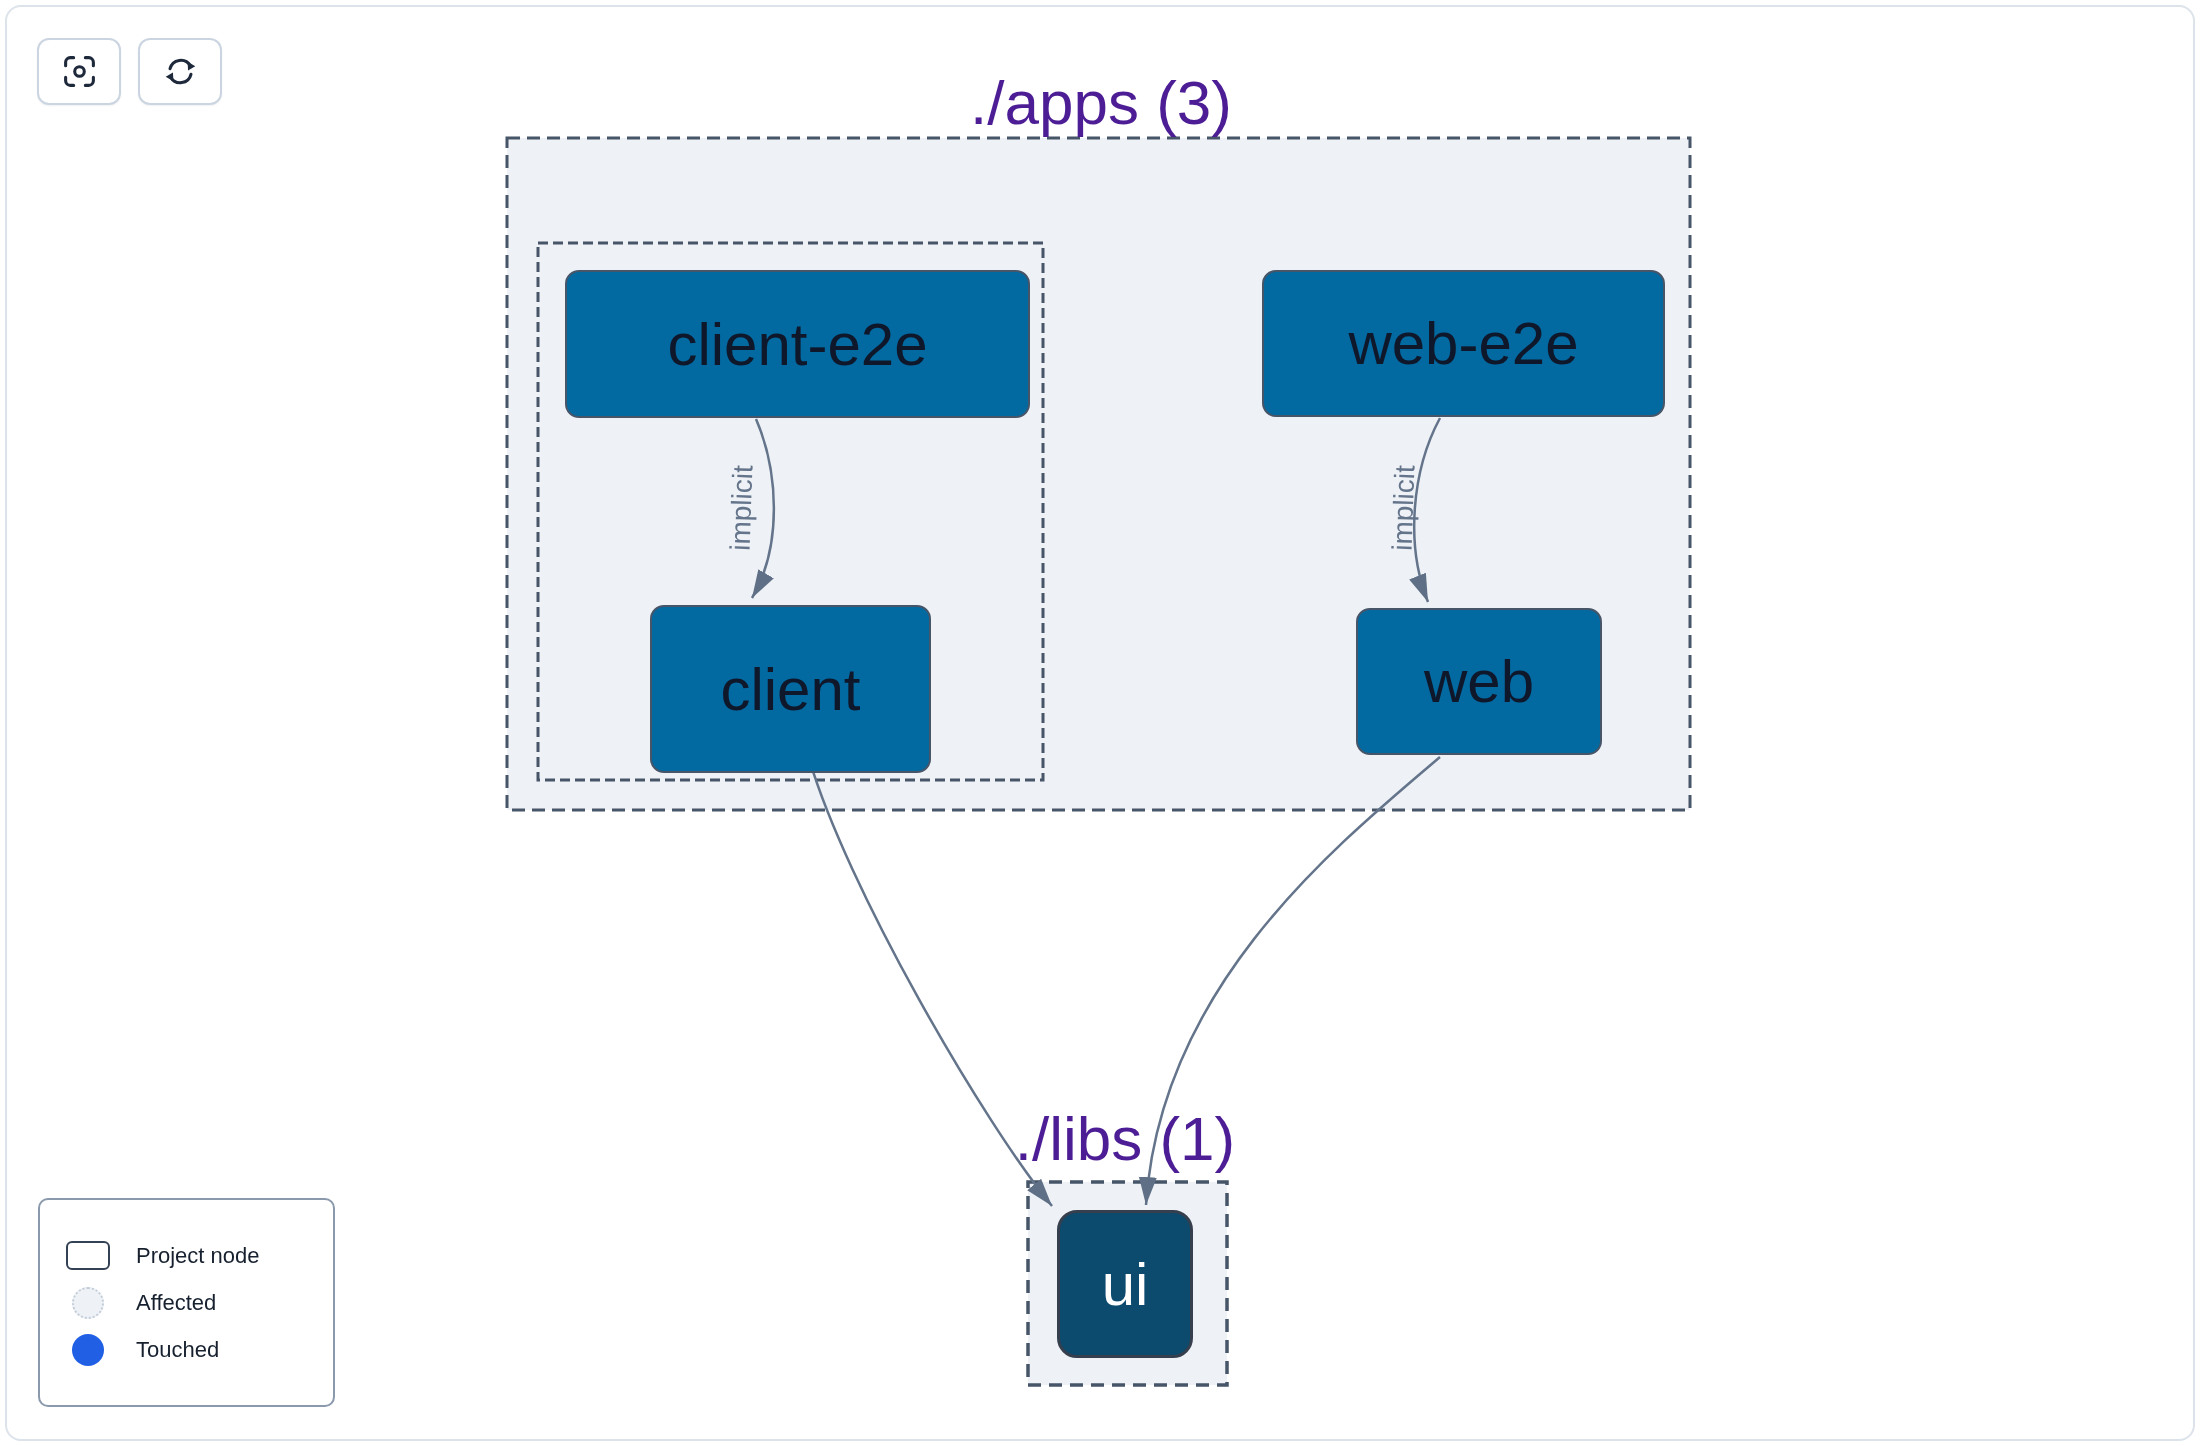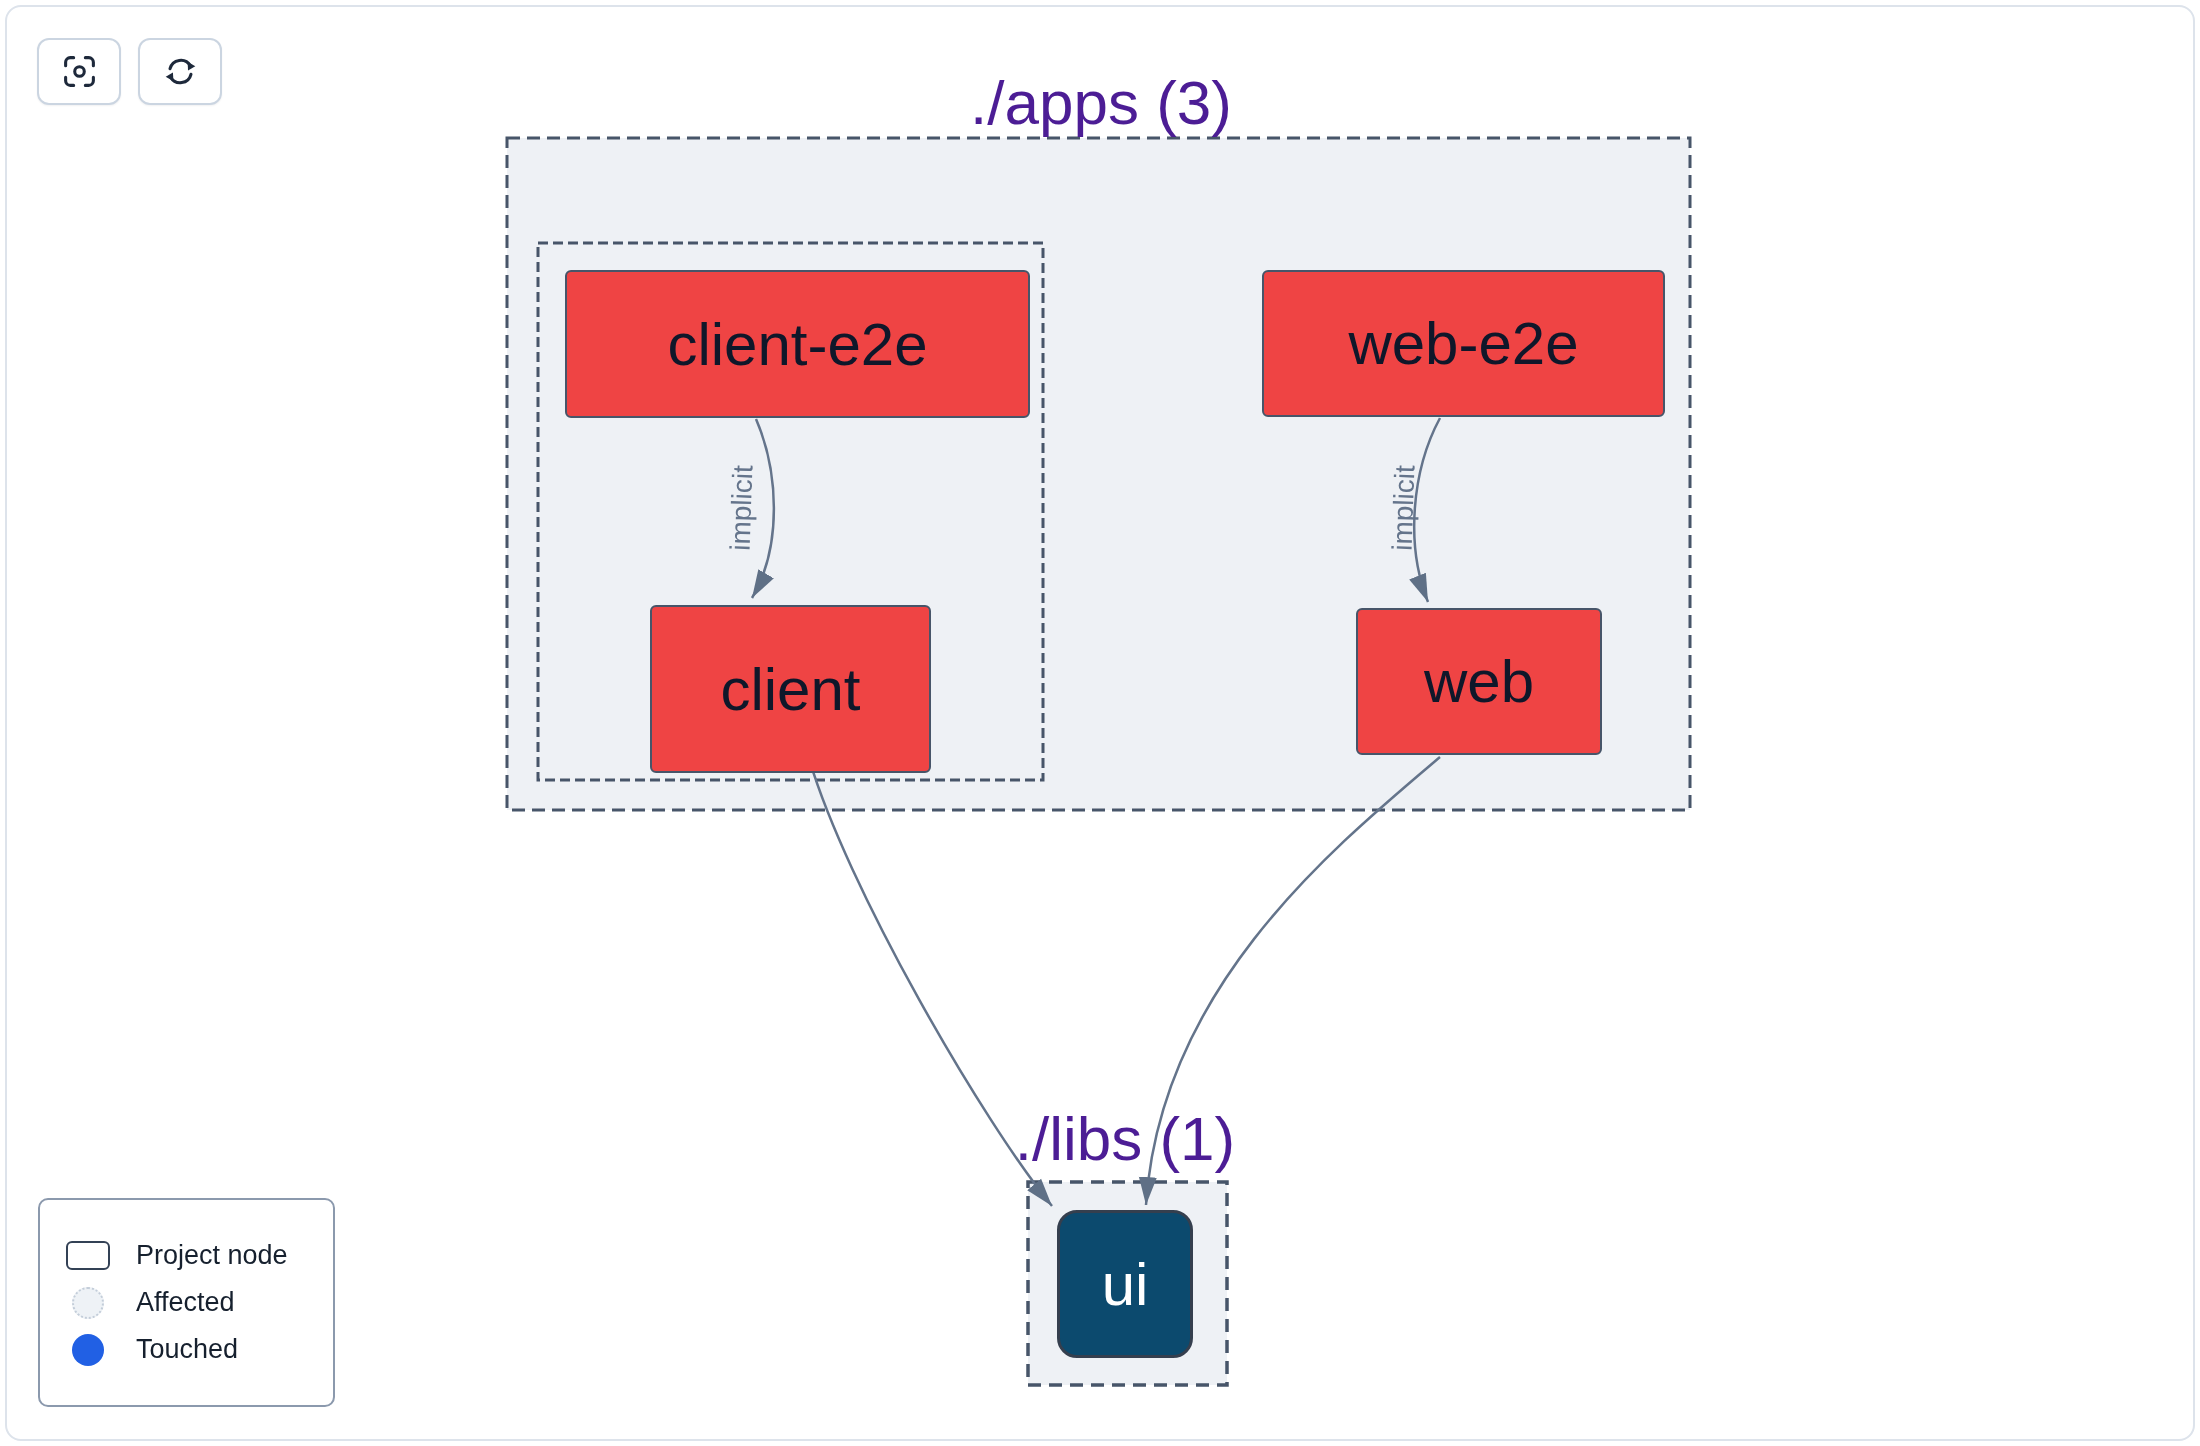--- a/index.html
+++ b/index.html
@@ -10,21 +10,21 @@
   svg.underlay{position:absolute;left:0;top:0;}
 
   
   .grp-label{position:absolute;font-size:62px;color:#4c1d95;white-space:nowrap;
              transform:translateX(-50%);line-height:1.05;}
   #gl-apps{left:1101px;top:70px;}
   #gl-recipes{left:790px;top:167px;}
   #gl-libs{left:1125px;top:1106px;}
 
   
-  .node{position:absolute;background:#ef4444;border:2.5px solid #475569;border-radius:6px;
+  .node{position:absolute;background:#0369a1;border:2.5px solid #475569;border-radius:14px;
         display:flex;align-items:center;justify-content:center;
         font-size:60px;color:#0f172a;cursor:pointer;box-sizing:border-box;}
   #n-client-e2e{left:565px;top:270px;width:465px;height:148px;}
   #n-web-e2e{left:1262px;top:270px;width:403px;height:147px;}
   #n-client{left:650px;top:605px;width:281px;height:168px;}
   #n-web{left:1356px;top:608px;width:246px;height:147px;}
   #n-ui{left:1057px;top:1210px;width:136px;height:148px;background:#0c4a6e;
         border-color:#353f4e;border-width:3px;color:#ffffff;border-radius:20px;}
 
   
@@ -41,21 +41,21 @@
   .tool-btn svg{width:37px;height:37px;stroke:#1e293b;stroke-width:2;fill:none;
                 stroke-linecap:round;stroke-linejoin:round;}
   .tool-btn svg .fillpart{fill:#1e293b;stroke:none;}
 
   
   .legend{position:absolute;left:38px;top:1198px;width:297px;height:209px;background:#ffffff;
           border:2px solid #8b99ad;border-radius:10px;box-sizing:border-box;
           display:flex;flex-direction:column;justify-content:center;gap:0;}
   .lg-row{display:flex;align-items:center;height:47px;padding-left:22px;}
   .lg-swatch{width:52px;display:flex;align-items:center;justify-content:center;flex:0 0 52px;}
-  .lg-label{font-size:27px;color:#16202e;margin-left:22px;}
+  .lg-label{font-size:22px;color:#16202e;margin-left:22px;}
   .sw-rect{width:44px;height:29px;border:2.5px solid #334155;border-radius:6px;background:#fff;box-sizing:border-box;}
   .sw-circ{width:32px;height:32px;border-radius:50%;box-sizing:border-box;}
   .sw-composite{border:2.5px dashed #334155;background:#fff;}
   .sw-affected{border:2px dotted #c3cdd9;background:#eef2f6;}
   .sw-touched{background:#2160e4;}
 </style>
 </head>
 <body>
 
 <div class="canvas">

